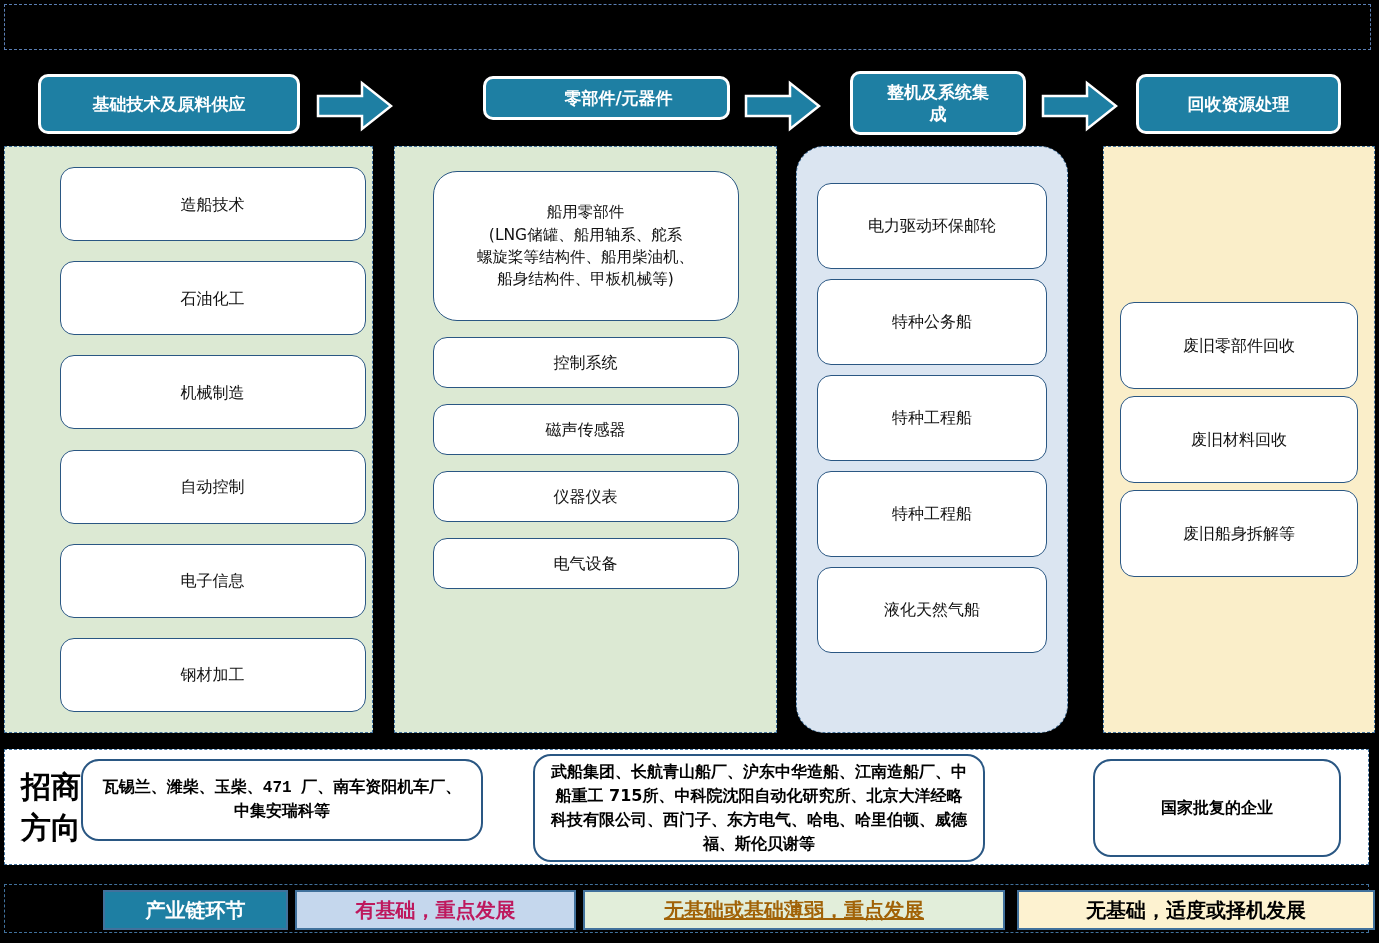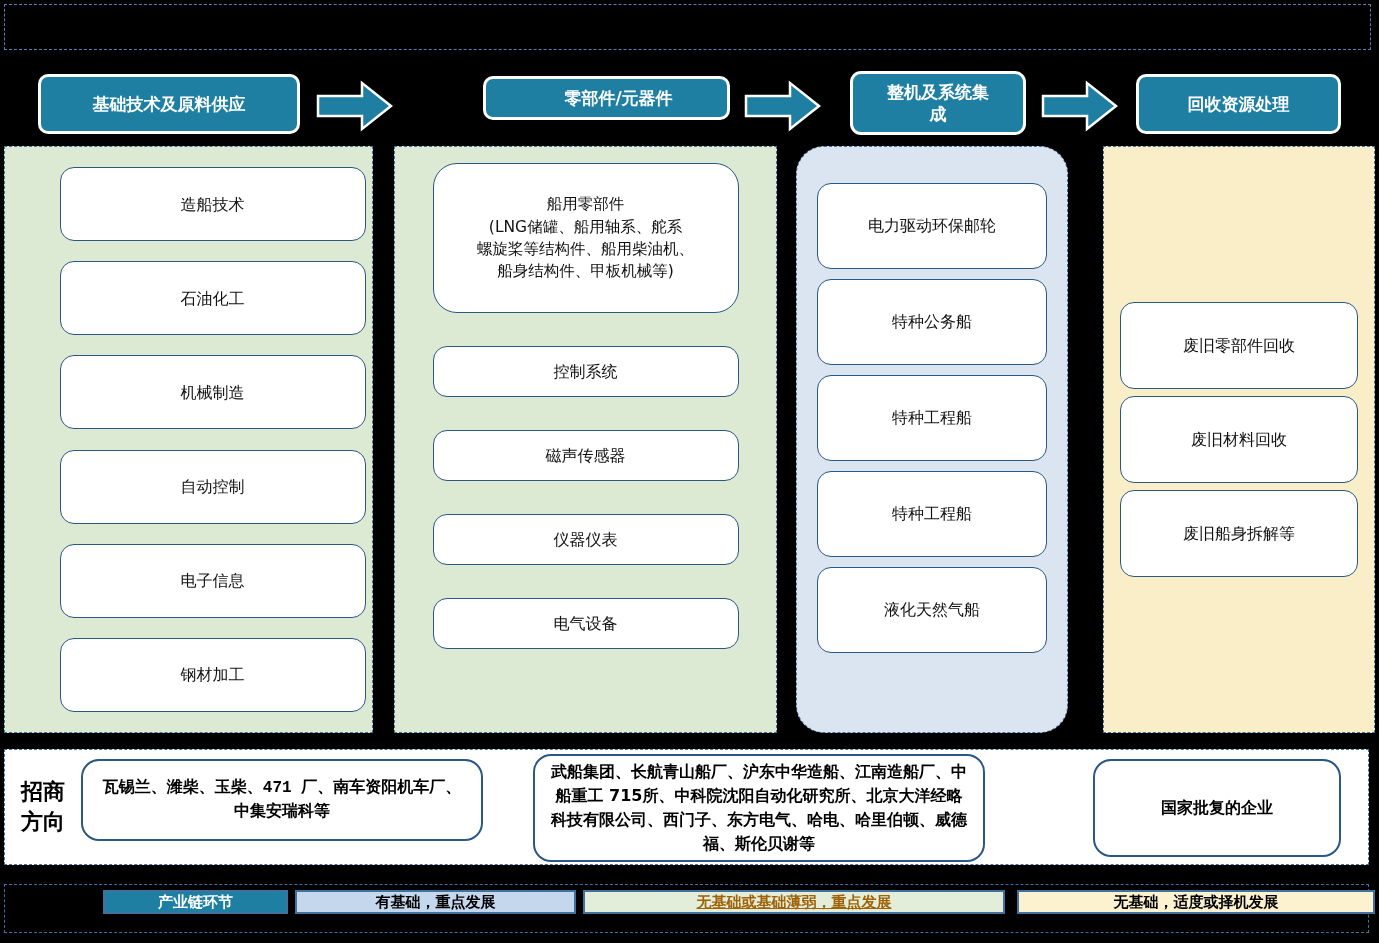--- a/index.html
+++ b/index.html
@@ -9,60 +9,60 @@
   
   .title-box{position:absolute;left:4px;top:4px;width:1365px;height:44px;
     border:1.5px dashed #5b7fb4;background:transparent;}
 
   
   .stage-header{position:absolute;background:#1e7fa3;border:3px solid #fff;border-radius:10px;
     color:#fff;font-weight:bold;font-size:17px;line-height:1.3;display:flex;align-items:center;
     justify-content:center;text-align:center;white-space:pre-line;box-sizing:border-box;}
   .sh0{left:38px;top:74px;width:262px;height:60px;}
   .sh1{left:483px;top:76px;width:247px;height:44px;padding-left:24px;}
-  .sh2{left:850px;top:71px;width:176px;height:64px;border-radius:11px;}
+  .sh2{left:850px;top:71px;width:176px;height:64px;}
   .sh3{left:1136px;top:74px;width:205px;height:60px;}
 
   .flow-arrow{position:absolute;width:78px;height:54px;}
   .fa0{left:316px;top:79px;} .fa1{left:744px;top:79px;} .fa2{left:1041px;top:79px;}
 
   
   .panel{position:absolute;top:146px;height:587px;border:1.5px dashed #41719c;box-sizing:border-box;
     display:flex;flex-direction:column;align-items:center;}
   .panel1{left:4px;width:369px;background:#dce9d3;justify-content:space-evenly;padding-left:48px;}
-  .panel2{left:394px;width:383px;background:#dce9d3;padding-top:16px;gap:33px;}
+  .panel2{left:394px;width:383px;background:#dce9d3;padding-top:24px;gap:16px;}
   .panel3{left:796px;width:272px;background:#dbe5f1;padding-top:36px;gap:10px;border-radius:28px;}
   .panel4{left:1103px;width:272px;background:#faeec9;justify-content:center;gap:7px;}
 
   .wbox{background:#fff;border:1.7px solid #2a5783;border-radius:14px;display:flex;align-items:center;
     justify-content:center;text-align:center;font-size:16px;line-height:1.45;white-space:pre-line;
     box-sizing:border-box;flex:none;}
   .panel1 .wbox{width:306px;height:74px;}
   .panel2 .wbox{width:306px;height:51px;}
   .panel2 .wbox.first{height:150px;font-size:15.5px;border-radius:24px;}
   .panel3 .wbox{width:230px;height:86px;}
   .panel4 .wbox{width:238px;height:87px;}
 
   
   .invest{position:absolute;left:4px;top:749px;width:1365px;height:116px;background:#fff;
     border:1.5px dashed #41719c;box-sizing:border-box;}
   .invest-label{position:absolute;left:16px;top:50%;transform:translateY(-50%);
-    font-weight:bold;font-size:22px;line-height:1.35;white-space:pre-line;color:#000;}
+    font-weight:bold;font-size:30px;line-height:1.35;white-space:pre-line;color:#000;}
   .invest-box{position:absolute;background:#fff;border:2.2px solid #2a5783;border-radius:18px;
     display:flex;align-items:center;justify-content:center;text-align:center;font-weight:bold;
     font-size:16px;line-height:1.5;box-sizing:border-box;padding:4px 16px;color:#000;}
   .ib0{left:76px;top:9px;width:402px;height:82px;font-family:Liberation Mono, monospace;}
   .ib1{left:528px;top:4px;width:452px;height:108px;}
   .ib2{left:1088px;top:9px;width:248px;height:98px;}
 
   
   .legend{position:absolute;left:4px;top:884px;width:1365px;height:49px;
     border:1.5px dashed #41719c;box-sizing:border-box;background:transparent;}
-  .legend-chip{position:absolute;top:5px;height:24px;display:flex;align-items:center;justify-content:center;
-    font-weight:bold;font-size:15px;border:2.5px solid #41719c;box-sizing:border-box;text-align:center;}
+  .legend-chip{position:absolute;top:5px;height:40px;display:flex;align-items:center;justify-content:center;
+    font-weight:bold;font-size:20px;border:2.5px solid #41719c;box-sizing:border-box;text-align:center;}
   .lc0{left:98px;width:185px;}
   .lc1{left:290px;width:281px;}
   .lc2{left:578px;width:422px;}
   .lc3{left:1012px;width:358px;}
 </style>
 </head>
 <body>
 
 <div class="stage-canvas">
 
@@ -120,18 +120,18 @@
   <div class="invest">
     <div class="invest-label">招商
 方向</div>
     <div class="invest-box ib0">瓦锡兰、潍柴、玉柴、471 厂、南车资阳机车厂、中集安瑞科等</div>
     <div class="invest-box ib1">武船集团、长航青山船厂、沪东中华造船、江南造船厂、中船重工 715所、中科院沈阳自动化研究所、北京大洋经略科技有限公司、西门子、东方电气、哈电、哈里伯顿、威德福、斯伦贝谢等</div>
     <div class="invest-box ib2">国家批复的企业</div>
   </div>
 
   <div class="legend">
     <div class="legend-chip lc0" style="background-color: rgb(30, 127, 163); color: rgb(255, 255, 255);">产业链环节</div>
-    <div class="legend-chip lc1" style="background-color: rgb(197, 215, 237); color: #000000;">有基础，重点发展</div>
+    <div class="legend-chip lc1" style="background-color: rgb(197, 215, 237); color: #be185d;">有基础，重点发展</div>
     <div class="legend-chip lc2" style="background-color: rgb(226, 238, 218); color: #a16207; text-decoration: underline;">无基础或基础薄弱，重点发展</div>
     <div class="legend-chip lc3" style="background-color: rgb(253, 242, 208); color: rgb(0, 0, 0);">无基础，适度或择机发展</div>
   </div>
 
 </div>
 
 </body></html>

